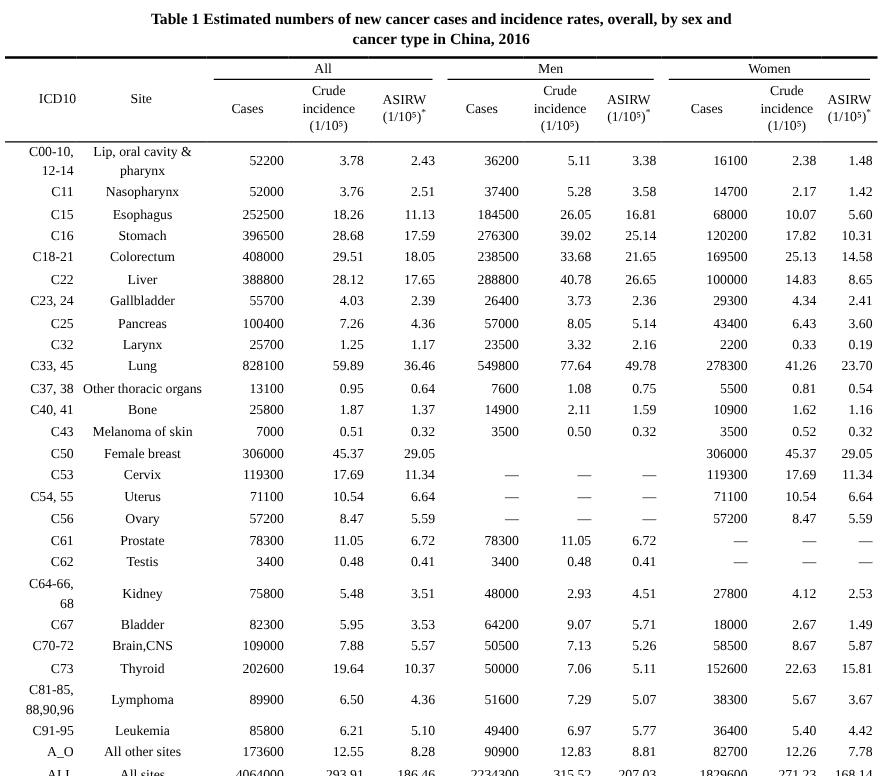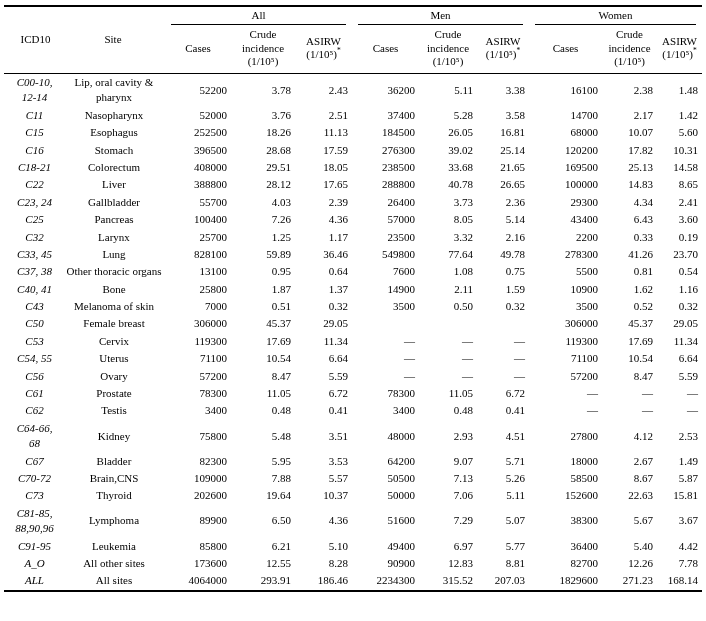--- a/index.html
+++ b/index.html
@@ -30,47 +30,51 @@
     font-size: 11px;
   }
   thead th {
     font-weight: normal;
     font-size: 11px;
     text-align: center;
     vertical-align: middle;
     padding: 0;
     line-height: 1.25;
   }
-  th.icd-h { text-align: center; padding-left: 6px; }
+  th.icd-h { text-align: right; padding-left: 6px; }
   tr.group-row th.grp { vertical-align: bottom; padding-top: 2px; }
   .grp-line {
     margin: 0 6px;
     border-bottom: 1px solid #000;
     padding-bottom: 1px;
     text-align: center;
   }
   tr.sub-row th { padding: 3px 2px 4px 2px; }
   tbody tr:first-child td { border-top: 1px solid #000; }
 
   tbody td {
     vertical-align: middle;
     padding: 1px 0;
     line-height: 1.4;
   }
-  td.icd  { text-align: center; padding-left: 6px; padding-right: 2px; font-style: italic; }
+  td.icd  { text-align: right; padding-left: 6px; padding-right: 2px; }
   td.site { text-align: center; padding-left: 3px; padding-right: 1px; }
   td.num  { text-align: right; padding-right: 4px; }
 
   sup { font-size: 0.68em; line-height: 0; }
 </style>
 </head>
 <body>
 
 <div class="page">
 
+  <div class="title">
+    <div>Table 1 Estimated numbers of new cancer cases and incidence rates, overall, by sex and</div>
+    <div>cancer type in China, 2016</div>
+  </div>
 
   <table class="main">
     <colgroup>
       <col style="width:57px">
         <col style="width:104px">
       <col style="width:66px">
         <col style="width:64px">
         <col style="width:57px">
       <col style="width:67px">
         <col style="width:58px">

